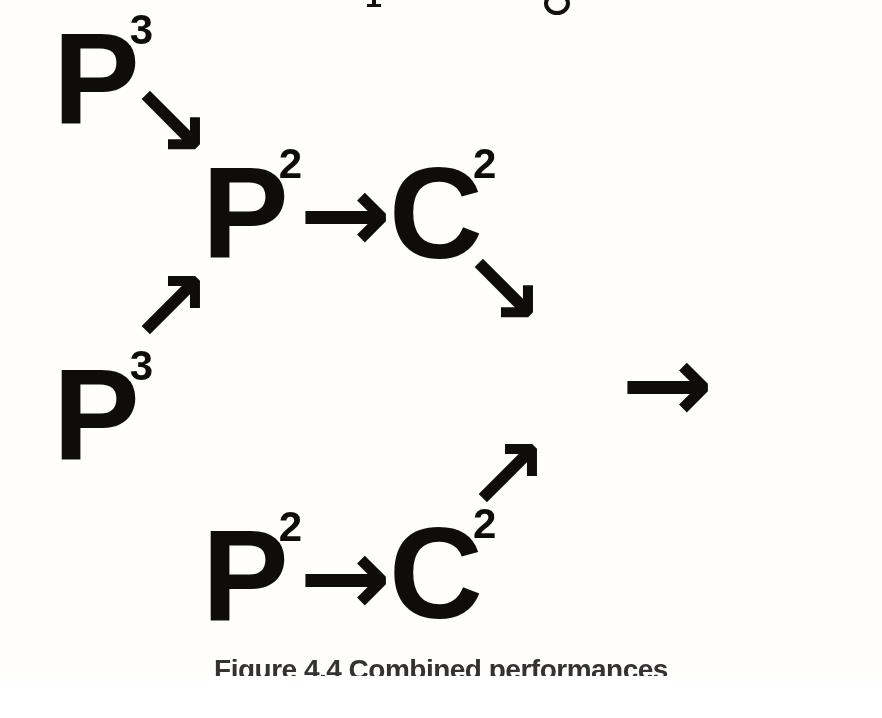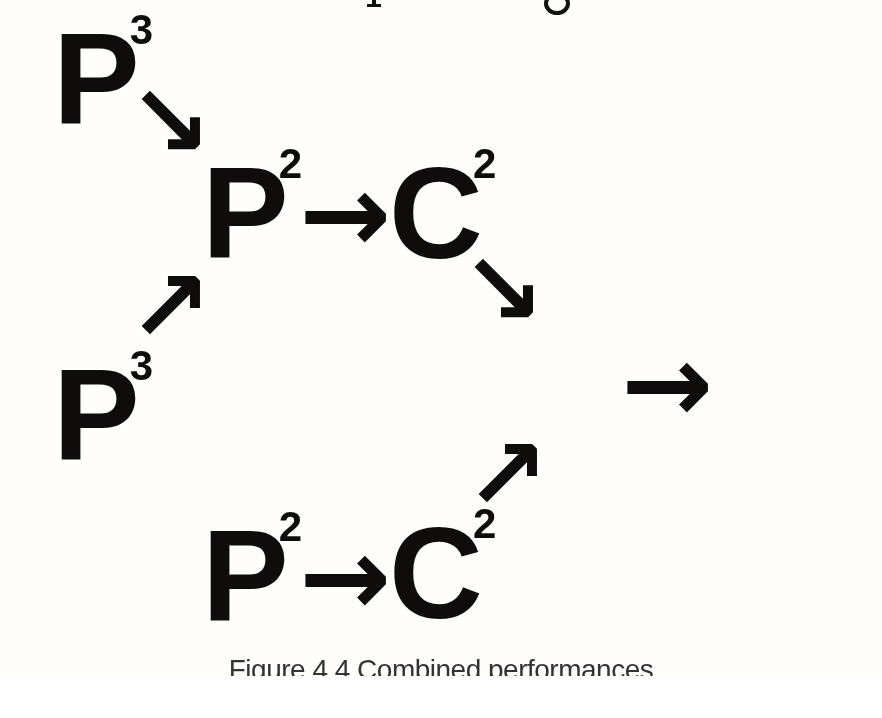--- a/index.html
+++ b/index.html
@@ -75,21 +75,21 @@
   .pos-a7 { left: 290px; top: 522px; }  
 
   
   .caption {
     position: absolute;
     left: 0;
     right: 0;
     top: 654px;
     text-align: center;
     font-size: 28px;
-    font-weight: 400;
+    font-weight: 700;
     letter-spacing: -0.5px;
     color: #333333;
   }
 </style>
 </head>
 <body>
 
 <div class="canvas">
 
   <div class="remnant remnant-stem"></div>

